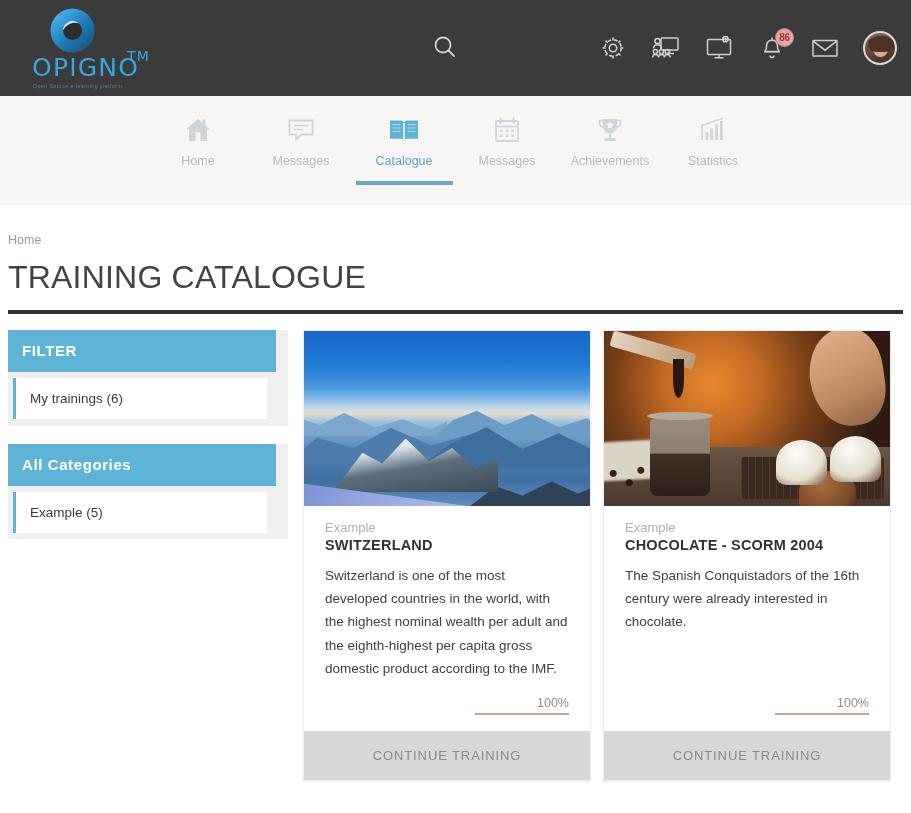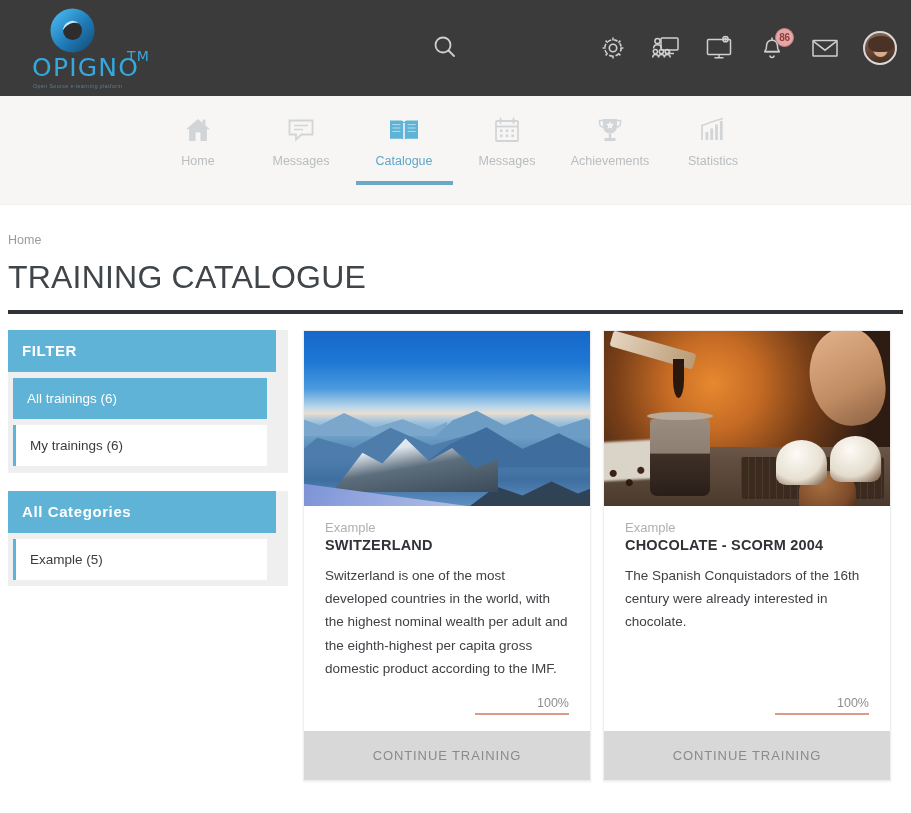--- a/index.html
+++ b/index.html
@@ -559,21 +559,20 @@
   <div class="page-title">TRAINING CATALOGUE</div>
   <div class="title-rule"></div>
 
 
   <div class="content">
 
     <div class="sidebar">
 
       <div class="fgroup first">
         <div class="fhead">FILTER</div>
-        <div class="fsub">All trainings (6)</div>
         <div class="fitem">My trainings (6)</div>
       </div>
 
       <div class="fgroup">
         <div class="fhead">All Categories</div>
         <div class="fitem">Example (5)</div>
       </div>
 
     </div>
 

